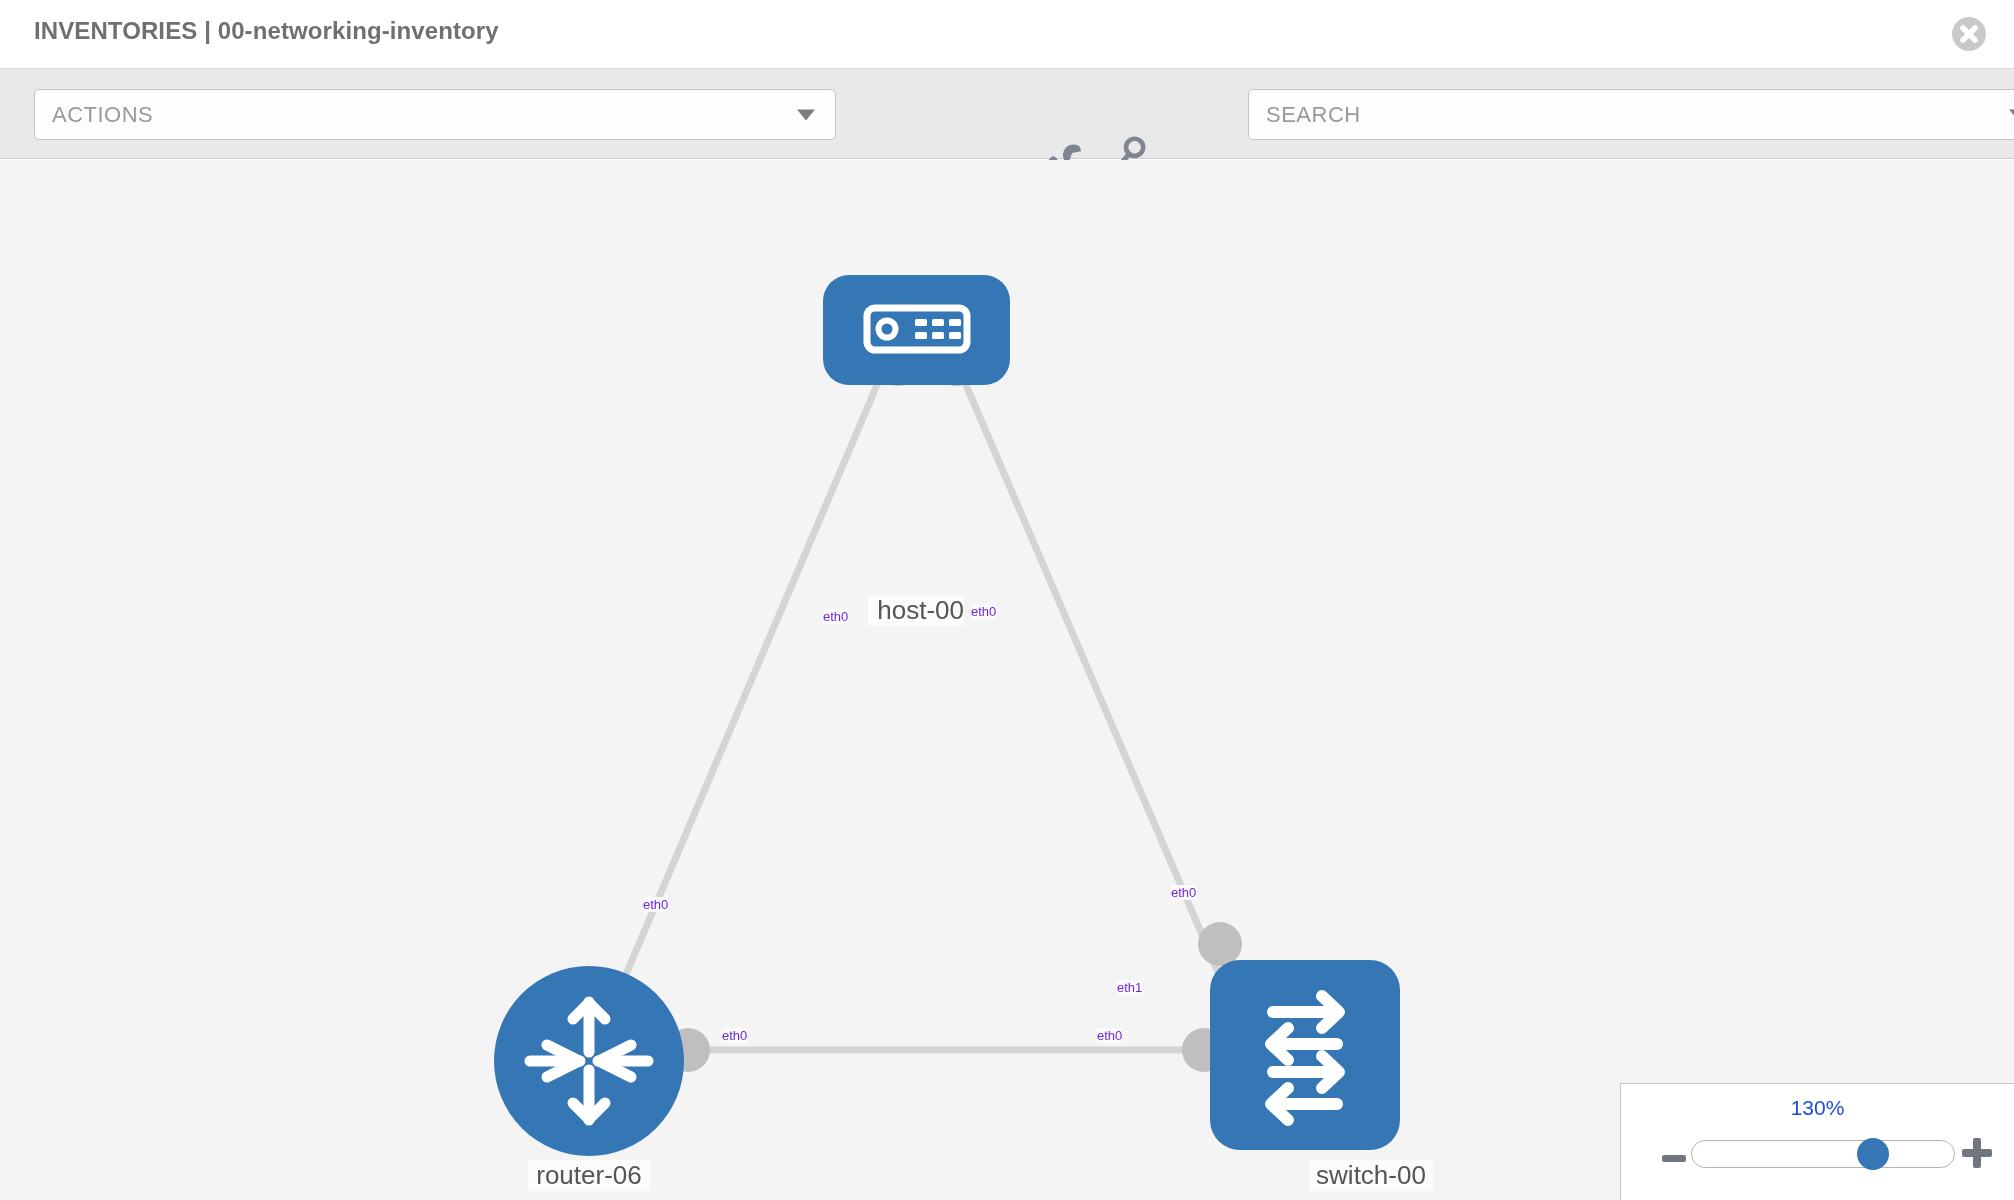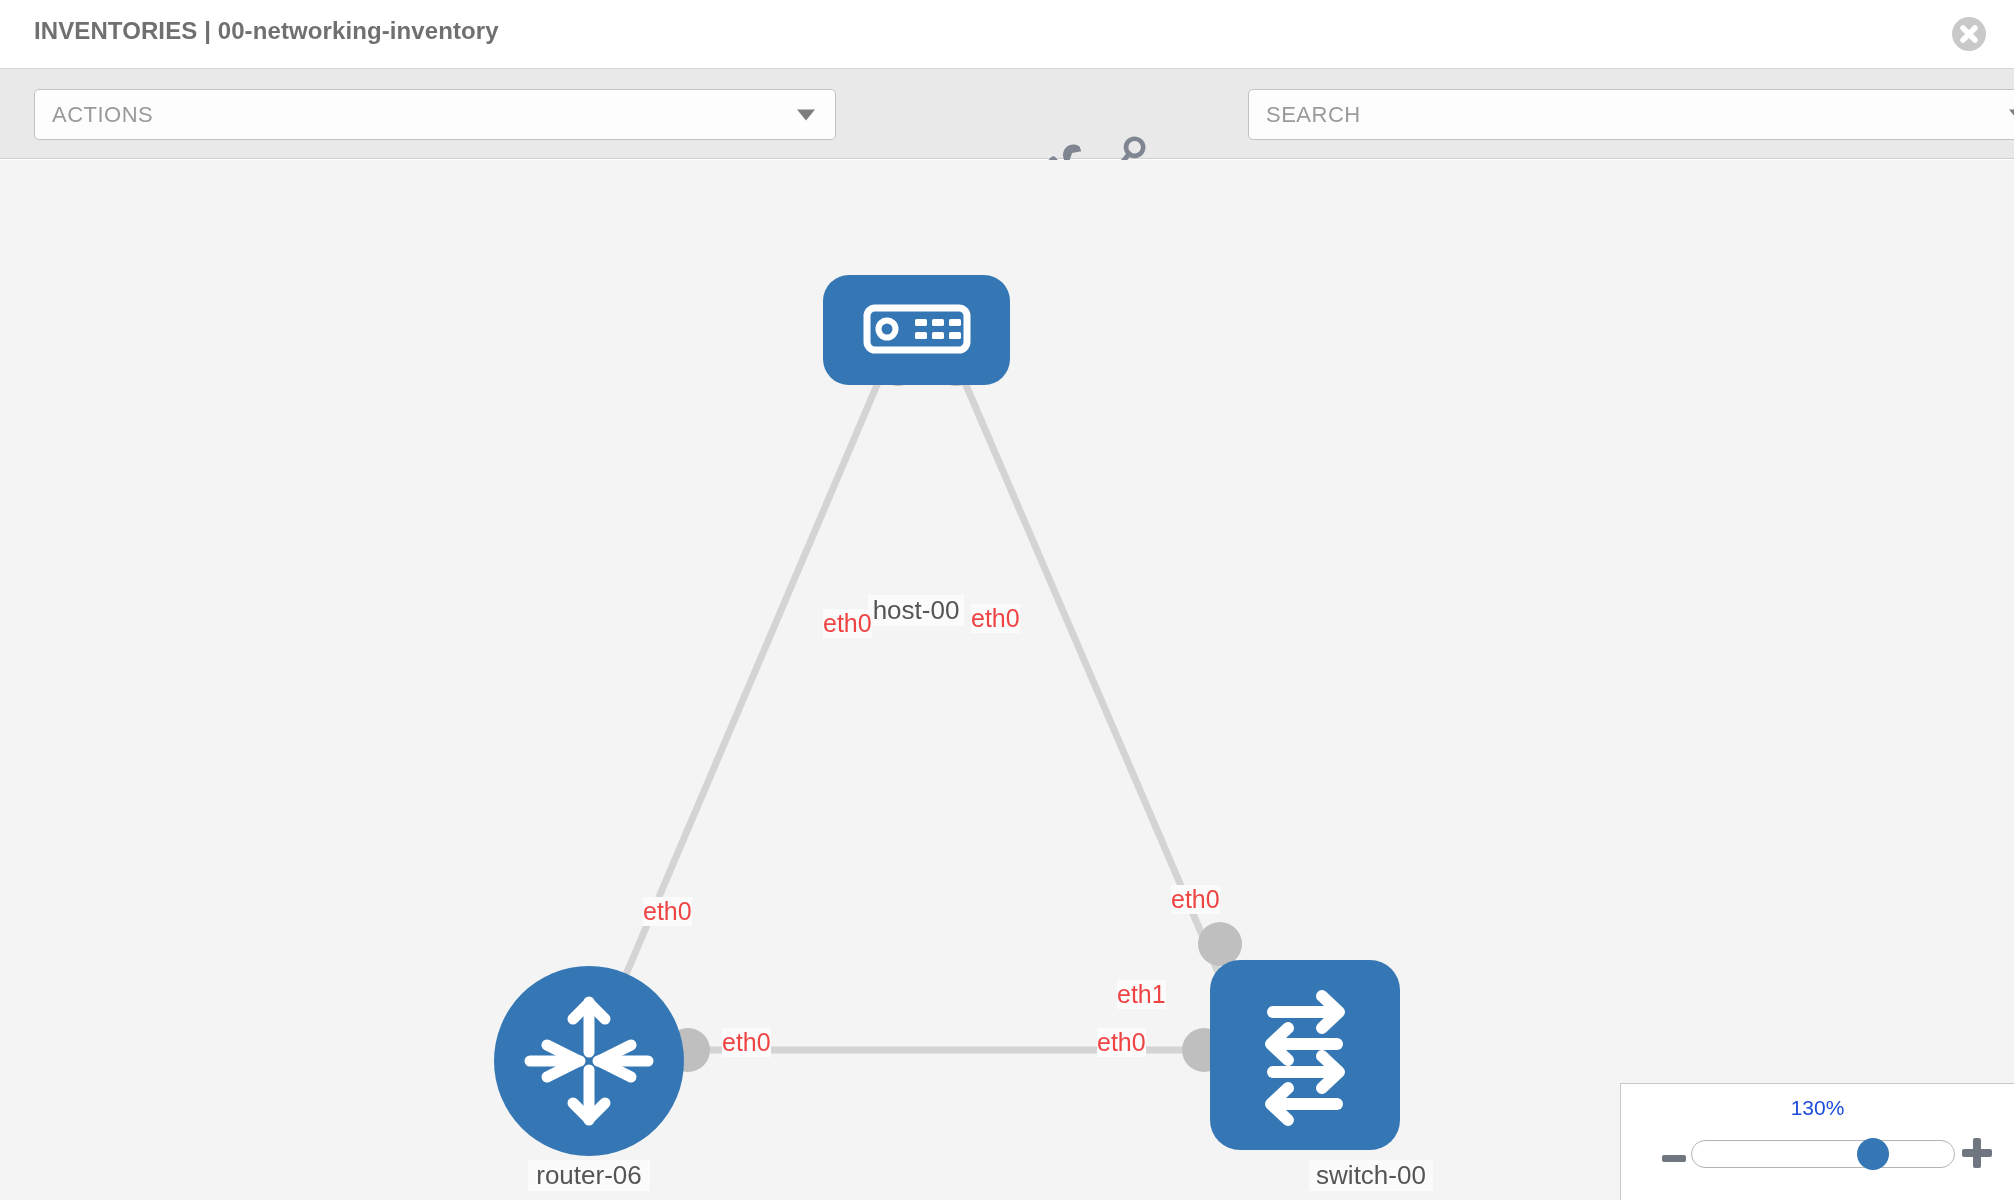--- a/index.html
+++ b/index.html
@@ -105,22 +105,22 @@
     position: absolute;
     font-size: 26px;
     color: #555555;
     background: #fbfbfb;
     white-space: nowrap;
     text-align: center;
     user-select: none;
   }
   .edge-label {
     position: absolute;
-    font-size: 25px;
-    color: #ef4444;
+    font-size: 13px;
+    color: #6d28d9;
     background: #fbfbfb;
     white-space: nowrap;
     user-select: none;
   }
   .handle {
     position: absolute;
     border-radius: 50%;
     background: #bfbfbf;
     cursor: pointer;
   }
@@ -239,21 +239,21 @@
       <g fill="#ffffff">
         <rect x="92" y="44" width="12" height="7" rx="1.6"></rect>
         <rect x="109" y="44" width="12" height="7" rx="1.6"></rect>
         <rect x="126" y="44" width="12" height="7" rx="1.6"></rect>
         <rect x="92" y="57" width="12" height="7" rx="1.6"></rect>
         <rect x="109" y="57" width="12" height="7" rx="1.6"></rect>
         <rect x="126" y="57" width="12" height="7" rx="1.6"></rect>
       </g>
     </svg>
   </div>
-  <div class="node-label" style="left:868px; top:435px; width:96px;">host-00</div>
+  <div class="node-label" style="left:868px; top:435px; width:96px;text-align:right;">host-00</div>
 
   <div class="node" style="left:494px; top:806px; width:190px; height:190px;">
     <svg width="190" height="190" viewBox="0 0 190 190" aria-hidden="true">
       <circle cx="95" cy="95" r="95" fill="#3577b5"></circle>
       <g stroke="#ffffff" stroke-width="11" stroke-linecap="round" stroke-linejoin="round" fill="none">
         <line x1="95" y1="36" x2="95" y2="86"></line>
         <polyline points="79,53 95,37 111,53"></polyline>
         <line x1="95" y1="154" x2="95" y2="104"></line>
         <polyline points="79,137 95,153 111,137"></polyline>
         <line x1="36" y1="95" x2="86" y2="95"></line>

